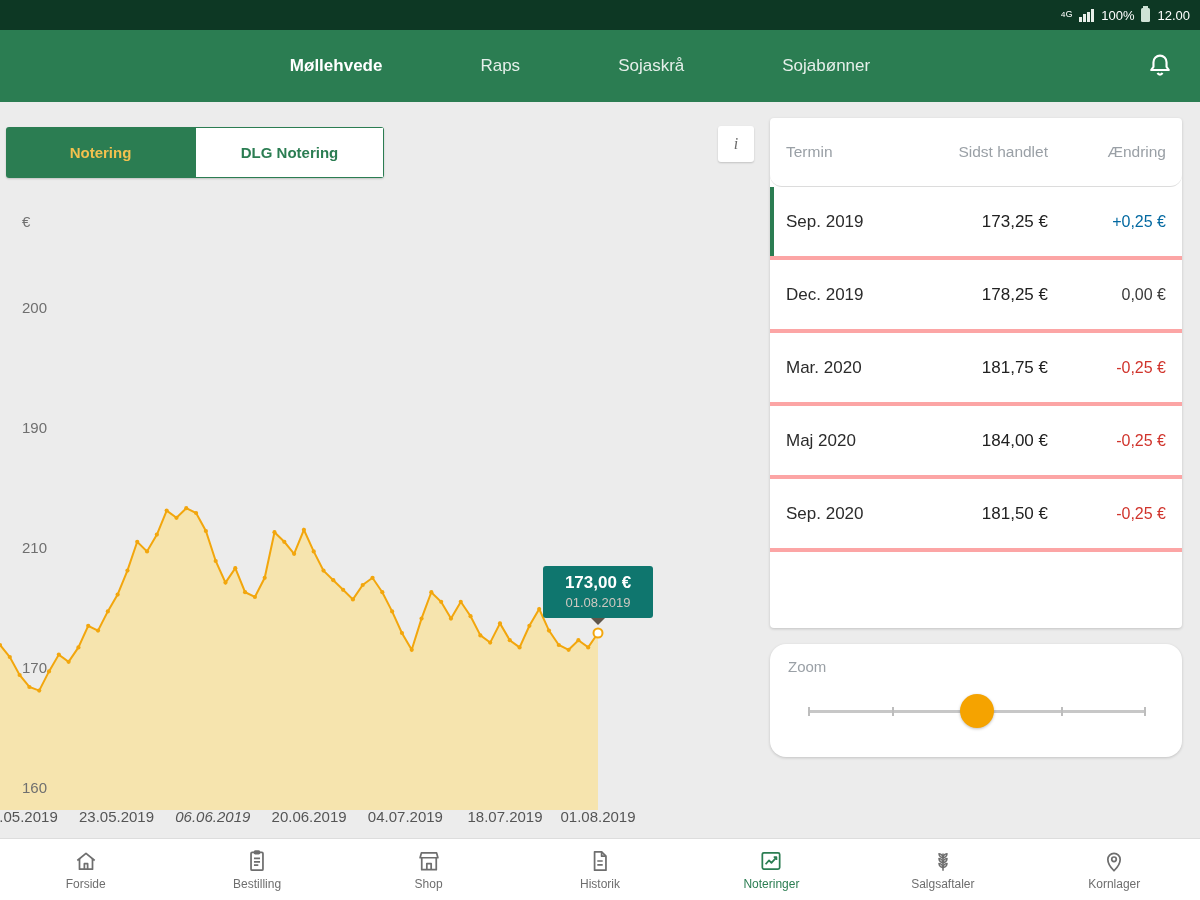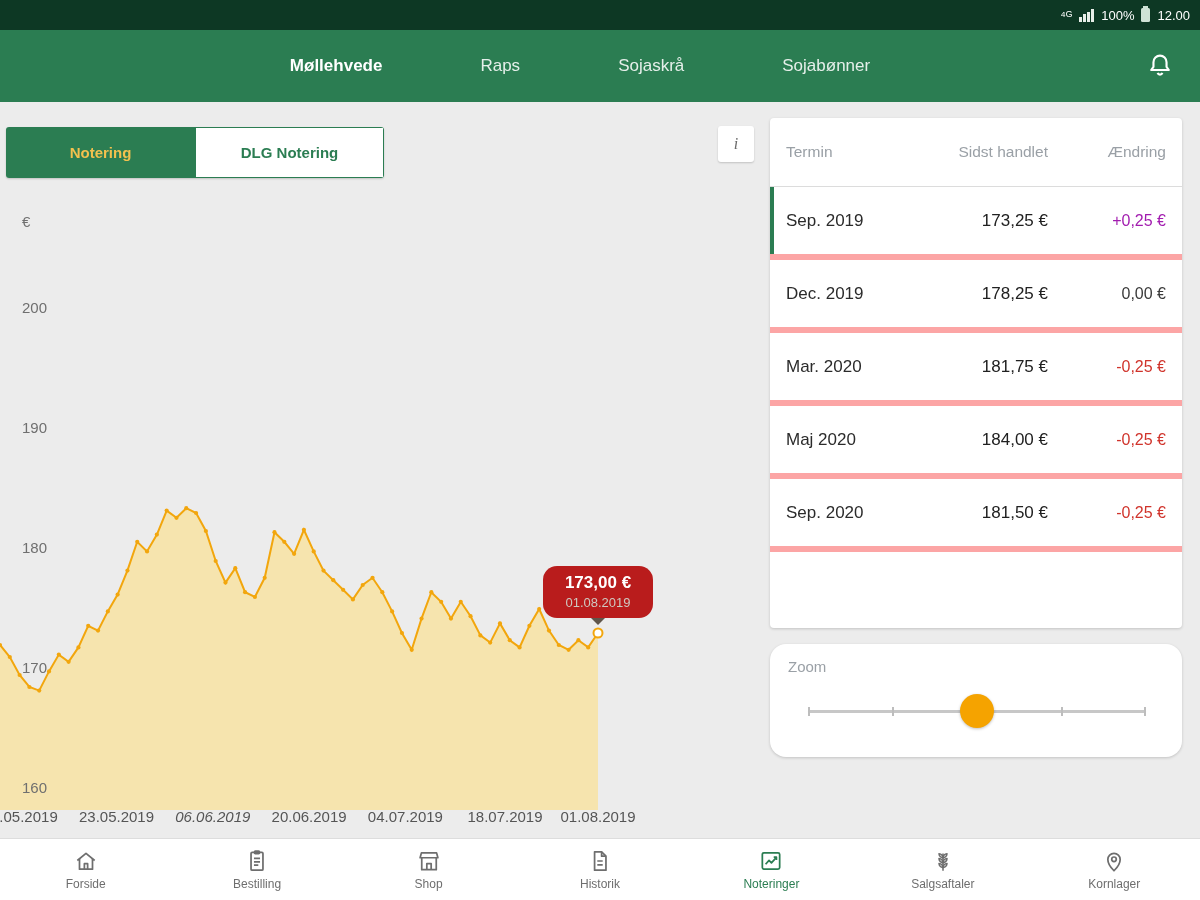--- a/index.html
+++ b/index.html
@@ -34,40 +34,40 @@
   .info-btn { position:absolute; left:718px; top:126px; width:36px; height:36px; background:#fff;
     border-radius:3px; box-shadow:0 1px 2px rgba(0,0,0,0.18); display:flex; align-items:center;
     justify-content:center; color:#6b6b6b; font-size:16px; font-family:"Liberation Serif", serif;
     font-style:italic; cursor:pointer; }
 
   
   .chart-wrap { position:absolute; left:0; top:102px; width:776px; height:736px; }
   .chart-wrap svg { position:absolute; left:0; top:0; }
   .ytick { position:absolute; left:22px; color:#6f6f6f; font-size:15px; }
   .xtick { position:absolute; top:706px; transform:translateX(-50%); color:#555; font-size:15px; white-space:nowrap; }
-  .tooltip { position:absolute; left:543px; top:464px; width:110px; background:#b91c1c;
-    border-radius:14px; padding:7px 6px 8px; text-align:center; color:#fff; }
+  .tooltip { position:absolute; left:543px; top:464px; width:110px; background:#0f766e;
+    border-radius:3px; padding:7px 6px 8px; text-align:center; color:#fff; }
   .tooltip::after { content:""; position:absolute; left:50%; bottom:-7px; margin-left:-7px;
     border:7px solid transparent; border-top-color:#5f554a; border-bottom:none; }
   .tt-value { font-size:17px; font-weight:bold; }
   .tt-date { font-size:13px; color:#cfc8c0; margin-top:2px; }
 
   
   .panel { position:absolute; left:770px; top:118px; width:412px; height:510px; background:#fff;
     border-radius:4px; box-shadow:0 1px 3px rgba(0,0,0,0.18); overflow:hidden; }
   .p-row { display:grid; grid-template-columns:1fr 150px 118px; align-items:center; height:73px;
-    padding:0 16px; border-bottom:6px solid #fca5a5; position:relative; }
-  .p-head { height:69px; color:#9aa0a6; font-size:15.5px; border-bottom:1px solid #dcdcdc; }
+    padding:0 16px; border-bottom:4px solid #fca5a5; position:relative; }
+  .p-head { height:69px; color:#9aa0a6; font-size:15.5px; border-bottom:1px solid #dcdcdc;border-radius:12px; }
   .c2 { text-align:right; }
   .c3 { text-align:right; }
   .p-row .termin { color:#2b2b2b; font-size:17px; }
   .p-row .price { color:#212121; font-size:17px; }
   .p-row .change { font-size:16px; }
   .p-row.first::before { content:""; position:absolute; left:0; top:0; width:4px; height:100%; background:#2b7d52; }
-  .chg-up { color:#a21caf; }
+  .chg-up { color:#0369a1; }
   .chg-zero { color:#3a3a3a; }
   .chg-down { color:#d0342c; }
 
   
   .zoom-card { position:absolute; left:770px; top:644px; width:412px; height:113px; background:#fff;
     border-radius:16px; box-shadow:0 1px 3px rgba(0,0,0,0.18); }
   .zoom-label { position:absolute; left:18px; top:14px; color:#9aa0a6; font-size:15px; }
   .z-track { position:absolute; left:38px; top:66px; width:338px; height:3px; background:#c7c7c7; border-radius:2px; cursor:pointer; }
   .z-tick { position:absolute; top:-3px; width:1.5px; height:9px; background:#bdbdbd; }
   .z-thumb { position:absolute; left:190px; top:50px; width:34px; height:34px; border-radius:50%;
@@ -185,21 +185,21 @@
         <circle cx="558.7868852459017" cy="543" r="2.1" fill="#F2A60D"></circle>
         <circle cx="568.5901639344262" cy="547.8000000000001" r="2.1" fill="#F2A60D"></circle>
         <circle cx="578.3934426229508" cy="538.1999999999999" r="2.1" fill="#F2A60D"></circle>
         <circle cx="588.1967213114754" cy="545.3999999999999" r="2.1" fill="#F2A60D"></circle>
         <circle cx="598" cy="531" r="4.5" fill="#ffffff" stroke="#F2A60D" stroke-width="2"></circle>
       </svg>
     <div id="y-ticks">
         <div class="ytick" style="top: 111px;">€</div>
         <div class="ytick" style="top: 197px;">200</div>
         <div class="ytick" style="top: 317px;">190</div>
-        <div class="ytick" style="top: 437px;">180</div>
+        <div class="ytick" style="top: 437px;">210</div>
         <div class="ytick" style="top: 557px;">170</div>
         <div class="ytick" style="top: 677px;">160</div>
       </div>
     <div id="x-ticks">
         <div class="xtick" style="left: 20.2px;">09.05.2019</div>
         <div class="xtick" style="left: 116.5px;">23.05.2019</div>
         <div class="xtick" style="left: 212.8px; font-style: italic;">06.06.2019</div>
         <div class="xtick" style="left: 309.1px;">20.06.2019</div>
         <div class="xtick" style="left: 405.4px;">04.07.2019</div>
         <div class="xtick" style="left: 505px; text-align: right;">18.07.2019</div>

